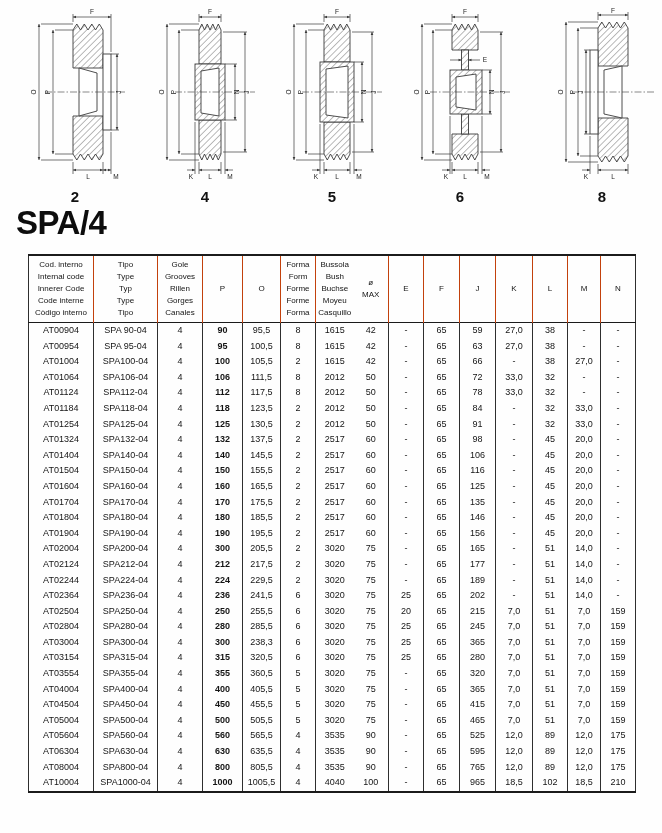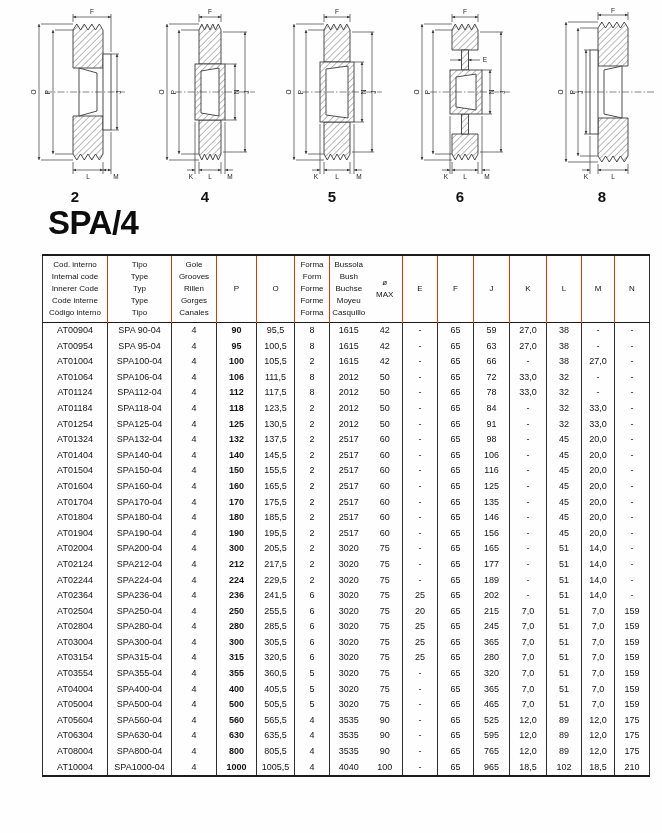--- a/index.html
+++ b/index.html
@@ -12,25 +12,25 @@
   .figures{display:flex;align-items:flex-start;padding:6px 0 0 18px;height:198px;box-sizing:border-box;}
   .figure{width:108px;display:flex;flex-direction:column;align-items:center;flex:0 0 auto;}
   .figure:nth-child(1){margin-left:3px;}
   .figure:nth-child(2){margin-left:22px;}
   .figure:nth-child(3){margin-left:19px;}
   .figure:nth-child(4){margin-left:20px;}
   .figure:nth-child(5){margin-left:34px;}
   .fig-num{font-weight:bold;font-size:15px;margin-top:4px;color:#111;}
   .title{
     font-size:33px;font-weight:bold;letter-spacing:-0.5px;
-    margin:6px 0 12px 48px;color:#0d0d0d;
+    margin:6px 0 12px 16px;color:#0d0d0d;
   }
   table.spec{
     border-collapse:collapse;table-layout:fixed;
-    margin-left:42px;width:607px;
+    margin-left:28px;width:607px;
     border-top:2.5px solid #1b1b1b;border-bottom:2.5px solid #1b1b1b;
     border-left:1px solid #2e2e2e;border-right:1px solid #2e2e2e;
   }
   table.spec th{
     font-size:8px;font-weight:normal;line-height:12px;white-space:pre-line;
     vertical-align:middle;text-align:center;height:66px;padding:0;
     border-left:1px solid #c2410c;color:#141414;
   }
   table.spec thead tr{border-bottom:1.6px solid #1b1b1b;}
   table.spec td{
@@ -734,21 +734,21 @@
           <td>7,0</td>
           <td>51</td>
           <td>7,0</td>
           <td>159</td>
         </tr>
         <tr>
           <td>AT03004</td>
           <td>SPA300-04</td>
           <td>4</td>
           <td class="bold">300</td>
-          <td>305,5</td>
+          <td>238,3</td>
           <td>6</td>
           <td>3020</td>
           <td class="no-left">75</td>
           <td>25</td>
           <td>65</td>
           <td>365</td>
           <td>7,0</td>
           <td>51</td>
           <td>7,0</td>
           <td>159</td>
@@ -792,20 +792,37 @@
           <td>SPA400-04</td>
           <td>4</td>
           <td class="bold">400</td>
           <td>405,5</td>
           <td>5</td>
           <td>3020</td>
           <td class="no-left">75</td>
           <td>-</td>
           <td>65</td>
           <td>365</td>
+          <td>7,0</td>
+          <td>51</td>
+          <td>7,0</td>
+          <td>159</td>
+        </tr>
+        <tr>
+          <td>AT04504</td>
+          <td>SPA450-04</td>
+          <td>4</td>
+          <td class="bold">450</td>
+          <td>455,5</td>
+          <td>5</td>
+          <td>3020</td>
+          <td class="no-left">75</td>
+          <td>-</td>
+          <td>65</td>
+          <td>415</td>
           <td>7,0</td>
           <td>51</td>
           <td>7,0</td>
           <td>159</td>
         </tr>
         <tr>
           <td>AT05004</td>
           <td>SPA500-04</td>
           <td>4</td>
           <td class="bold">500</td>

